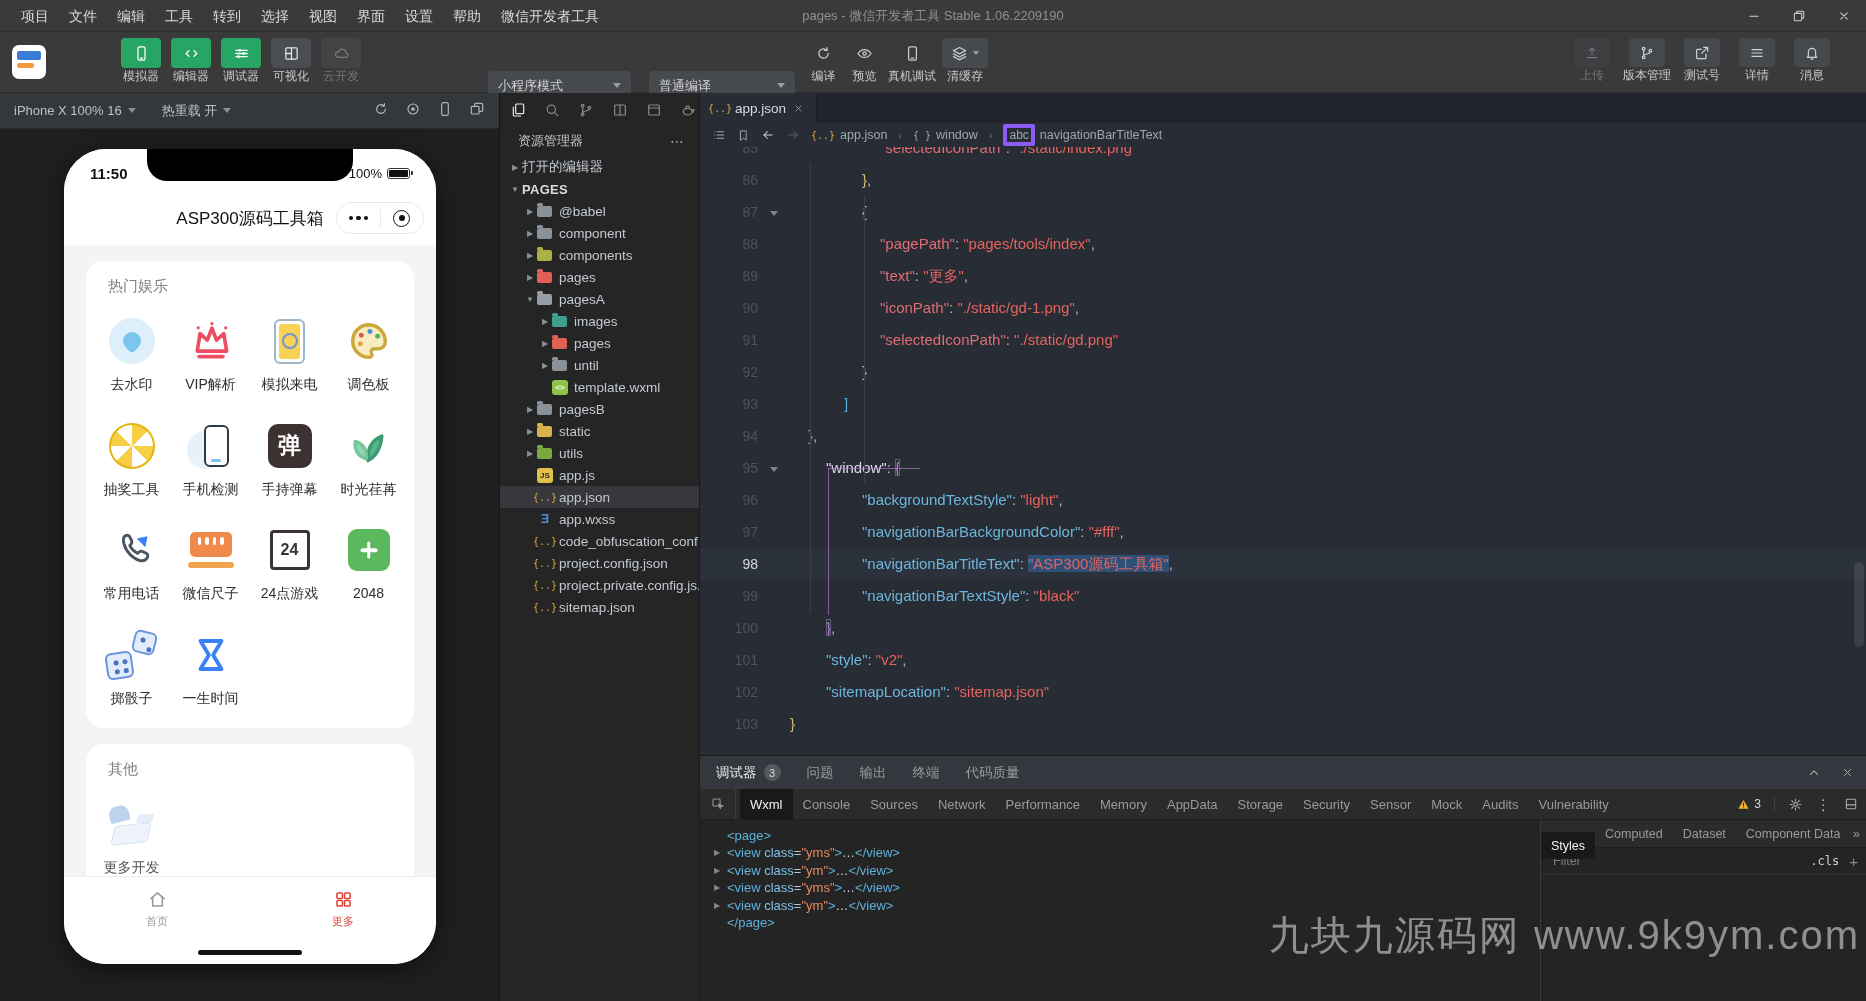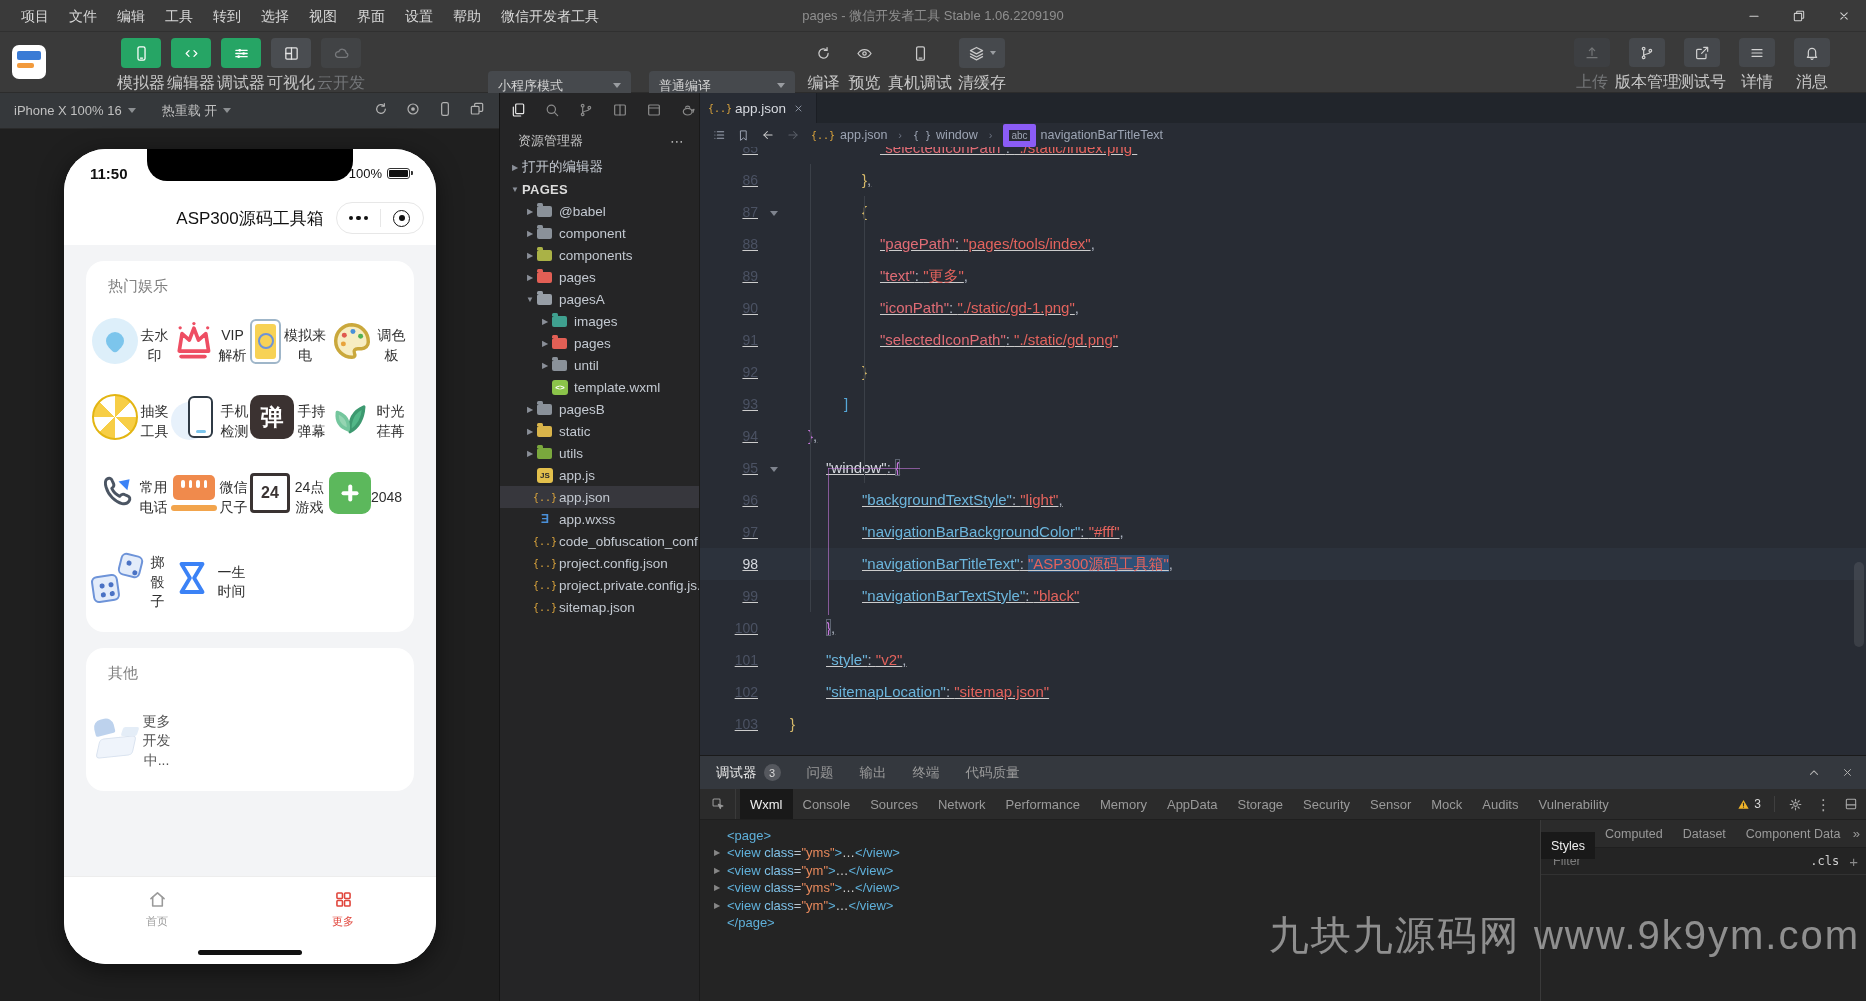--- a/index.html
+++ b/index.html
@@ -18,21 +18,21 @@
   .toolbar{position:absolute;top:32px;left:0;right:0;height:61px;background:#3a3a3a;border-bottom:1px solid #2c2c2c;}
   .avatar{position:absolute;left:12px;top:13px;width:34px;height:34px;background:#fff;border-radius:7px;padding:6px 5px;}
   .avatar .l1{height:9px;background:#3a7bd5;border-radius:2px;margin-bottom:3px;}
   .avatar .l2{height:5px;width:70%;background:#f29a3c;border-radius:2px;}
   .mode-group{position:absolute;left:119px;top:6px;display:flex;gap:6px;}
   .tool-btn{width:44px;display:flex;flex-direction:column;align-items:center;}
   .tb-box{width:40px;height:30px;border-radius:4px;display:flex;align-items:center;justify-content:center;color:#fff;}
   .tool-btn.active .tb-box{background:#26a565;}
   .tool-btn.normal .tb-box{background:#4a4d51;color:#e2e2e2;}
   .tool-btn.disabled .tb-box{background:#414345;color:#77797c;}
-  .tb-label{font-size:16px;color:#c9c9c9;margin-top:5px;white-space:nowrap;}
+  .tb-label{font-size:12px;color:#c9c9c9;white-space:nowrap;}
   .tool-btn.disabled .tb-label{color:#737578;}
   .dropdown{position:absolute;top:39px;height:29px;background:#46494d;border-radius:4px;display:flex;align-items:center;padding:0 10px;color:#d3d3d3;font-size:13px;}
   .dropdown .dd-caret{margin-left:auto;border-left:4px solid transparent;border-right:4px solid transparent;border-top:5px solid #9a9da1;}
   .dd-mode{left:488px;width:143px;}
   .dd-compile{left:649px;width:146px;}
   .compile-group{position:absolute;left:806px;top:6px;display:flex;align-items:flex-start;}
   .ca-item{display:flex;flex-direction:column;align-items:center;margin-right:6px;}
   .ca-ico{height:30px;display:flex;align-items:center;justify-content:center;color:#c9c9c9;padding:0 9px;}
   .ca-ico.boxed{background:#46494d;border-radius:4px;min-width:44px;}
   .ca-caret{border-left:3.5px solid transparent;border-right:3.5px solid transparent;border-top:4px solid #9a9da1;margin-left:5px;}
@@ -67,21 +67,21 @@
   .capsule{position:absolute;right:12px;top:11px;width:88px;height:32px;border:1px solid #e7e7e7;border-radius:16px;background:#fff;display:flex;align-items:center;}
   .cap-dots{flex:1;display:flex;justify-content:center;gap:3px;}
   .cap-dots i{width:4.5px;height:4.5px;border-radius:50%;background:#111;}
   .cap-div{width:1px;height:18px;background:#e7e7e7;}
   .cap-target{flex:1;display:flex;justify-content:center;}
   .cap-target i{width:17px;height:17px;border:1.8px solid #111;border-radius:50%;position:relative;}
   .cap-target i::before{content:"";position:absolute;left:50%;top:50%;transform:translate(-50%,-50%);width:6px;height:6px;border-radius:50%;background:#111;}
   .ph-card{background:#fff;border-radius:18px;margin:16px 22px 0;padding:16px 6px 8px;}
   .ph-card-title{font-size:15px;color:#808080;padding:0 16px 6px;}
   .ph-grid{display:flex;flex-wrap:wrap;}
-  .ph-item{width:25%;display:flex;flex-direction:row;align-items:center;padding:14px 0 12px;}
+  .ph-item{width:25%;display:flex;flex-direction:column;align-items:center;padding:14px 0 12px;}
   .ph-ico{height:50px;display:flex;align-items:center;justify-content:center;}
   .ph-label{font-size:14px;color:#2f2f2f;margin-top:9px;text-align:center;max-width:76px;line-height:1.4;}
   .ph-card.other .ph-label{color:#555;}
   .tabbar{position:absolute;bottom:0;left:0;right:0;height:88px;background:#fff;border-top:1px solid #ededed;display:flex;}
   .tab-item{flex:1;display:flex;flex-direction:column;align-items:center;padding-top:12px;gap:4px;color:#9a9a9a;font-size:11px;}
   .tab-item.active{color:#e0443a;}
   .home-indicator{position:absolute;bottom:9px;left:50%;transform:translateX(-50%);width:104px;height:5px;border-radius:3px;background:#111;}
 
   
   .gi{display:inline-flex;align-items:center;justify-content:center;}
@@ -141,24 +141,24 @@
   
   .editor-col{flex:1;display:flex;flex-direction:column;min-width:0;}
   .tabstrip{height:30px;background:#21252b;display:flex;flex-shrink:0;}
   .ed-tab{height:100%;background:#282c34;display:flex;align-items:center;padding:0 12px;gap:7px;border-right:1px solid #1b1e24;}
   .ed-tab .fi-json{margin-right:0;}
   .ed-tab-label{color:#d7dae0;font-size:13.5px;}
   .ed-tab-close{color:#9da5b4;display:flex;}
   .breadcrumb{height:24px;background:#282c34;display:flex;align-items:center;padding:0 12px;gap:11px;color:#9da5b4;font-size:12.5px;flex-shrink:0;}
   .bc-sep{color:#6b7280;font-size:11px;}
   .bc-seg{display:flex;align-items:center;gap:5px;}
-  .bc-abc{border:6px solid #8b5cf6;border-radius:2px;font-size:10px;padding:0 2px;color:#9da5b4;}
+  .bc-abc{border:4px solid #8b5cf6;border-radius:2px;font-size:12px;padding:0 2px;color:#9da5b4;}
   .bc-braces{font-family:"DejaVu Sans Mono",monospace;font-size:10px;}
   .bc-braces.gold{color:#d9a33c;}
-  .codewrap{flex:1;position:relative;overflow:hidden;background:#282c34;font-family:"DejaVu Sans Mono",monospace;text-decoration:underline;}
+  .codewrap{flex:1;position:relative;overflow:hidden;background:#282c34;font-family:"DejaVu Sans Mono",monospace;}
   .cl{display:flex;height:32px;line-height:32px;font-size:15px;position:relative;}
   .cl.clip{margin-top:-15px;}
   .cl.cur{background:#2c323c;}
   .ln{width:58px;text-align:right;color:#4b5263;font-size:14px;flex-shrink:0;}
   .cl.cur .ln{color:#d7dae0;}
   .foldc{width:32px;flex-shrink:0;display:flex;align-items:center;justify-content:center;}
   .foldc i{border-left:4.5px solid transparent;border-right:4.5px solid transparent;border-top:5.5px solid #7f848e;margin-top:2px;}
   .lt{white-space:pre;}
   .tk-rkey{color:#e06c75;}
   .tk-bkey{color:#6cb6dd;}

